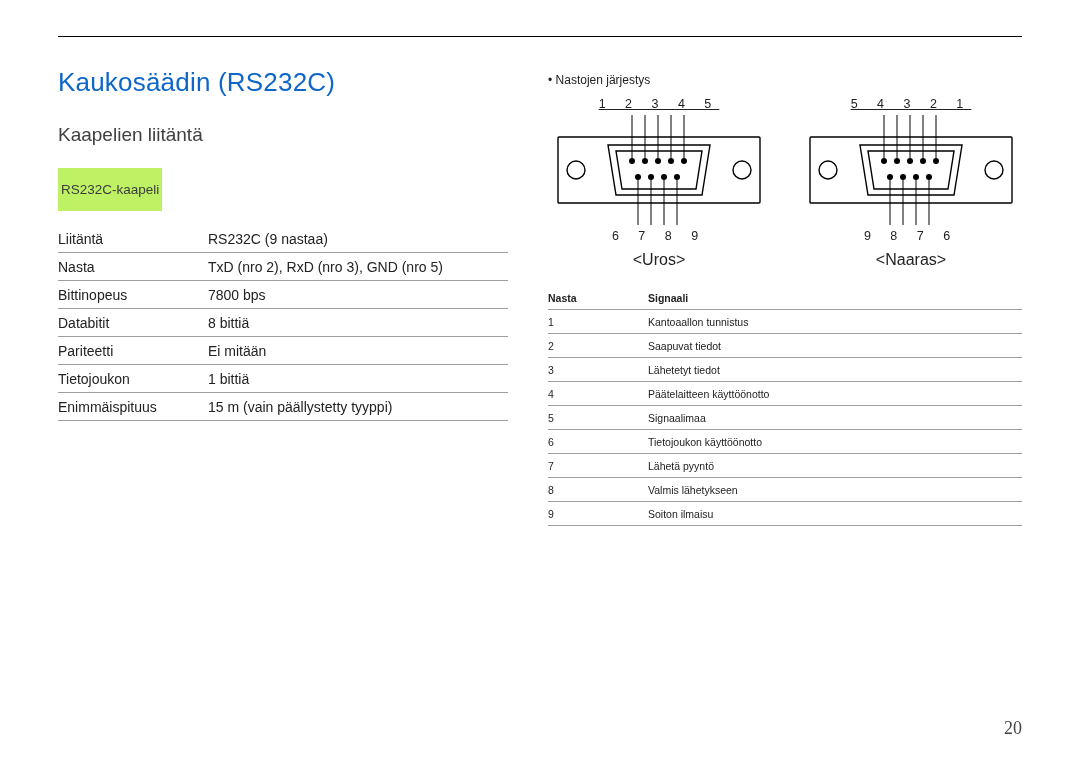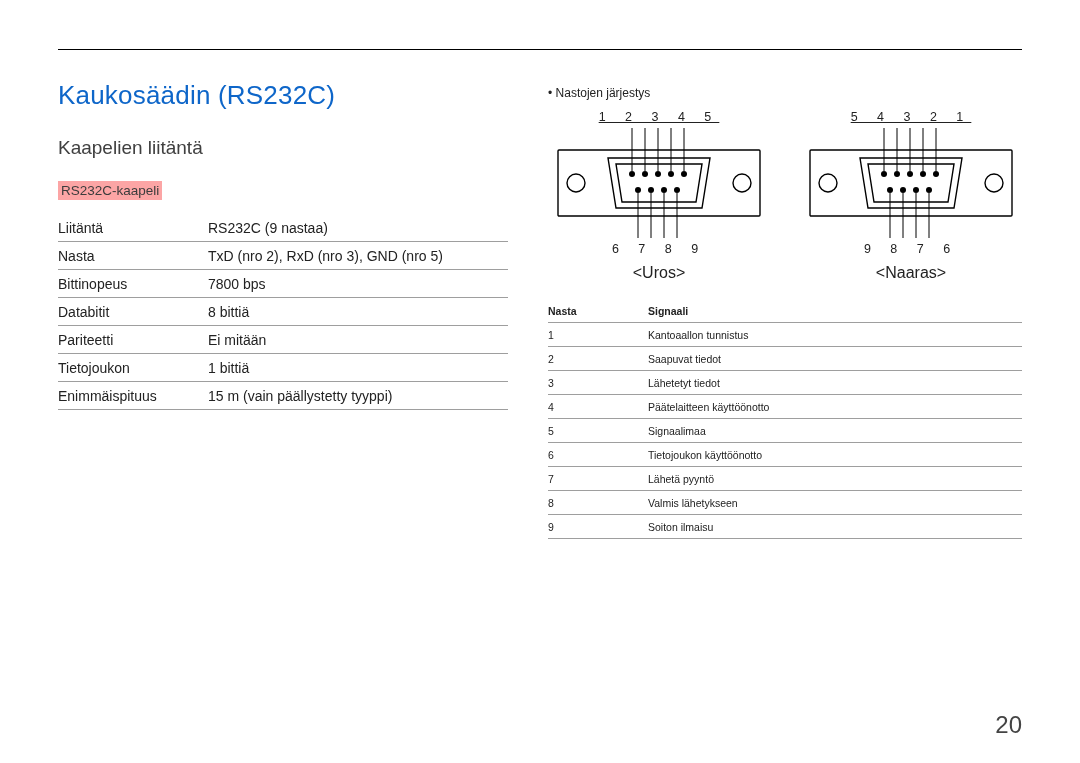--- a/index.html
+++ b/index.html
@@ -9,21 +9,20 @@
     height: 763px;
     background: #fff;
     font-family: Arial, Helvetica, sans-serif;
     color: #222;
     position: relative;
     box-sizing: border-box;
   }
   .page {
     padding: 36px 58px 0 58px;
     box-sizing: border-box;
-    margin-top: 13px;
   }
   .top-rule {
     border-top: 1px solid #000;
     height: 0;
     margin-bottom: 30px;
   }
   .columns {
     display: flex;
     gap: 40px;
   }
@@ -39,24 +38,24 @@
   }
   h2.subtitle {
     color: #404040;
     font-weight: 400;
     font-size: 19px;
     margin: 0 0 22px 0;
   }
   h3.h3 {
     display: inline-block;
     color: #3c3c3c;
-    background: #fca5a5;
+    background: #bef264;
     font-weight: 500;
     font-size: 13.5px;
-    padding: 2px 3px;
+    padding: 14px 3px;
     margin: 0 0 14px 0;
   }
 
   table.spec {
     width: 100%;
     border-collapse: collapse;
     font-size: 14px;
     color: #222;
   }
   table.spec td {
@@ -116,22 +115,23 @@
   table.sig td {
     padding: 6px 0 5px 0;
     border-bottom: 1px solid #9e9e9e;
   }
   table.sig .c1 { width: 100px; }
 
   .page-number {
     position: absolute;
     right: 58px;
     bottom: 24px;
-    font-size: 24px;
+    font-size: 18px;
     color: #444;
+    font-family: Liberation Serif, serif;
   }
 </style>
 </head>
 <body>
 
 <div class="page">
   <div class="top-rule"></div>
 
   <div class="columns">
 

